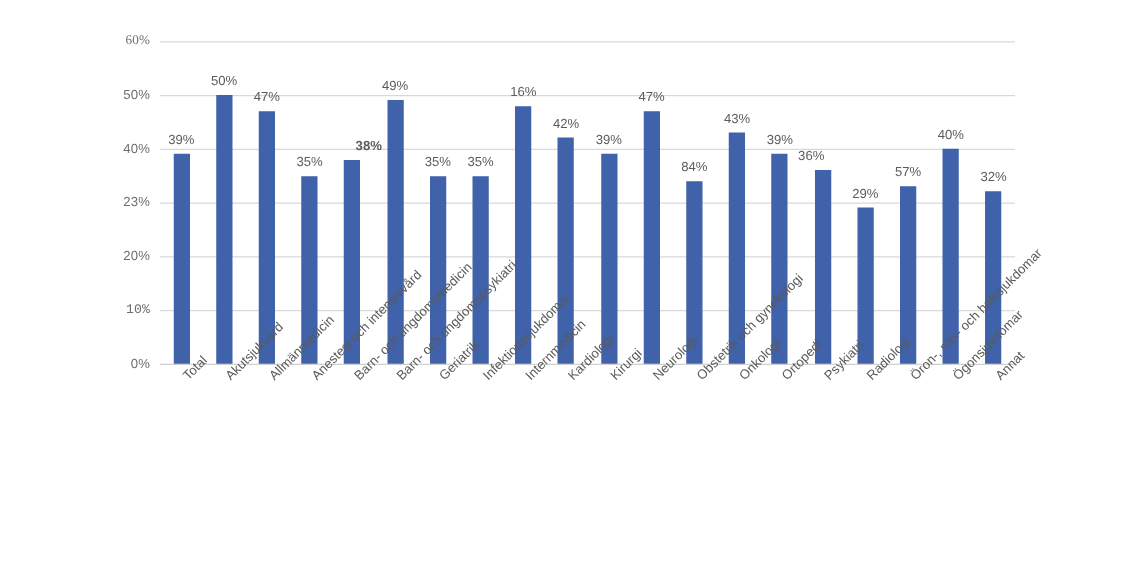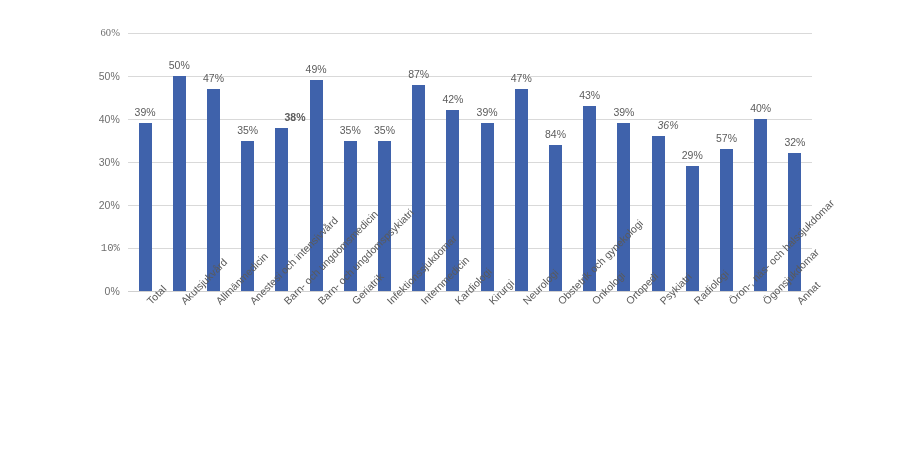--- a/index.html
+++ b/index.html
@@ -107,21 +107,21 @@
 </style>
 </head>
 <body>
 
 <div id="chart-root">
 
   <div class="y-axis-labels">
       <div class="y-tick-label" style="top: 253px;">0%</div>
       <div class="y-tick-label" style="top: 210px; font-family: Liberation Mono, monospace;">10%</div>
       <div class="y-tick-label" style="top: 167px;">20%</div>
-      <div class="y-tick-label" style="top: 124px;">30%</div>
+      <div class="y-tick-label" style="top: 124px;">23%</div>
       <div class="y-tick-label" style="top: 81px;">40%</div>
       <div class="y-tick-label" style="top: 38px;">50%</div>
       <div class="y-tick-label" style="top: -5px; font-family: Liberation Serif, serif;">60%</div>
     </div>
 
   <div class="plot-area">
       <div class="gridline axis-base" style="top: 258px;"></div>
       <div class="gridline" style="top: 215px;"></div>
       <div class="gridline" style="top: 172px;"></div>
       <div class="gridline" style="top: 129px;"></div>
@@ -141,35 +141,35 @@
       <div class="bar-value" style="left: 99.7px; top: 91.5px;">35%</div>
       <div class="bar" title="Barn- och ungdomsmedicin 38%" style="left: 147.4px; height: 163.4px; background: rgb(63, 98, 171);"></div>
       <div class="bar-value" style="left: 147px; top: 78.6px; font-weight: bold;">38%</div>
       <div class="bar" title="Barn- och ungdomspsykiatri 49%" style="left: 181.6px; height: 210.7px; background: rgb(63, 98, 171);"></div>
       <div class="bar-value" style="left: 168.1px; top: 31.3px;">49%</div>
       <div class="bar" title="Geriatrik 35%" style="left: 215.8px; height: 150.5px; background: rgb(63, 98, 171);"></div>
       <div class="bar-value" style="left: 202.3px; top: 91.5px;">35%</div>
       <div class="bar" title="Infektionssjukdomar 35%" style="left: 250px; height: 150.5px; background: rgb(63, 98, 171);"></div>
       <div class="bar-value" style="left: 236.5px; top: 91.5px;">35%</div>
       <div class="bar" title="Internmedicin 48%" style="left: 284.2px; height: 206.4px; background: rgb(63, 98, 171);"></div>
-      <div class="bar-value" style="left: 270.7px; top: 35.6px;">87%</div>
+      <div class="bar-value" style="left: 270.7px; top: 35.6px;">16%</div>
       <div class="bar" title="Kardiologi 42%" style="left: 318.4px; height: 180.6px; background: rgb(63, 98, 171);"></div>
       <div class="bar-value" style="left: 304.9px; top: 61.4px;">42%</div>
       <div class="bar" title="Kirurgi 39%" style="left: 352.6px; height: 167.7px; background: rgb(63, 98, 171);"></div>
       <div class="bar-value" style="left: 339.1px; top: 74.3px;">39%</div>
       <div class="bar" title="Neurologi 47%" style="left: 386.8px; height: 202.1px; background: rgb(63, 98, 171);"></div>
       <div class="bar-value" style="left: 373.3px; top: 39.9px;">47%</div>
       <div class="bar" title="Obstetrik och gynekologi 34%" style="left: 421px; height: 146.2px; background: rgb(63, 98, 171);"></div>
       <div class="bar-value" style="left: 407.5px; top: 95.8px;">84%</div>
       <div class="bar" title="Onkologi 43%" style="left: 455.2px; height: 184.9px; background: rgb(63, 98, 171);"></div>
       <div class="bar-value" style="left: 441.7px; top: 57.1px;">43%</div>
       <div class="bar" title="Ortopedi 39%" style="left: 489.4px; height: 167.7px; background: rgb(63, 98, 171);"></div>
       <div class="bar-value" style="left: 475.9px; top: 74.3px;">39%</div>
       <div class="bar" title="Psykiatri 36%" style="left: 523.6px; height: 154.8px; background: rgb(63, 98, 171);"></div>
-      <div class="bar-value" style="left: 520px; top: 87.2px; font-style: italic;">36%</div>
+      <div class="bar-value" style="left: 501px; top: 87.2px;">36%</div>
       <div class="bar" title="Radiologi 29%" style="left: 557.8px; height: 124.7px; background: rgb(63, 98, 171);"></div>
       <div class="bar-value" style="left: 544.3px; top: 117.3px;">29%</div>
       <div class="bar" title="Öron-, näs- och halssjukdomar 33%" style="left: 592px; height: 141.9px; background: rgb(63, 98, 171);"></div>
       <div class="bar-value" style="left: 578.5px; top: 100.1px;">57%</div>
       <div class="bar" title="Ögonsjukdomar 40%" style="left: 626.2px; height: 172px; background: rgb(63, 98, 171);"></div>
       <div class="bar-value" style="left: 612.7px; top: 70px;">40%</div>
       <div class="bar" title="Annat 32%" style="left: 660.4px; height: 137.6px; background: rgb(63, 98, 171);"></div>
       <div class="bar-value" style="left: 646.9px; top: 104.4px;">32%</div>
     </div>
 

